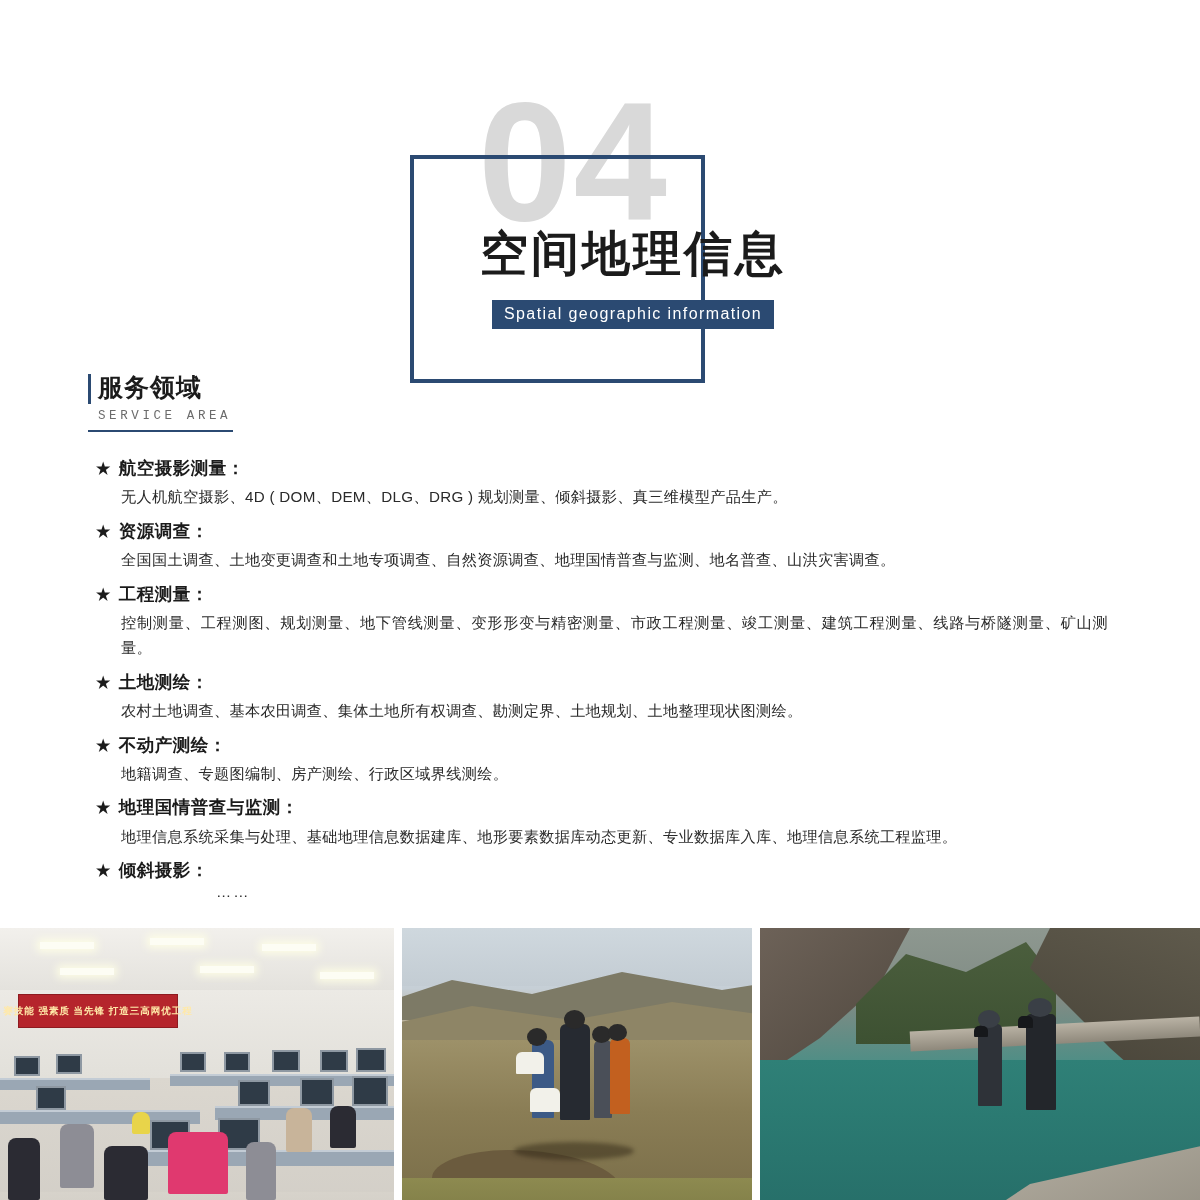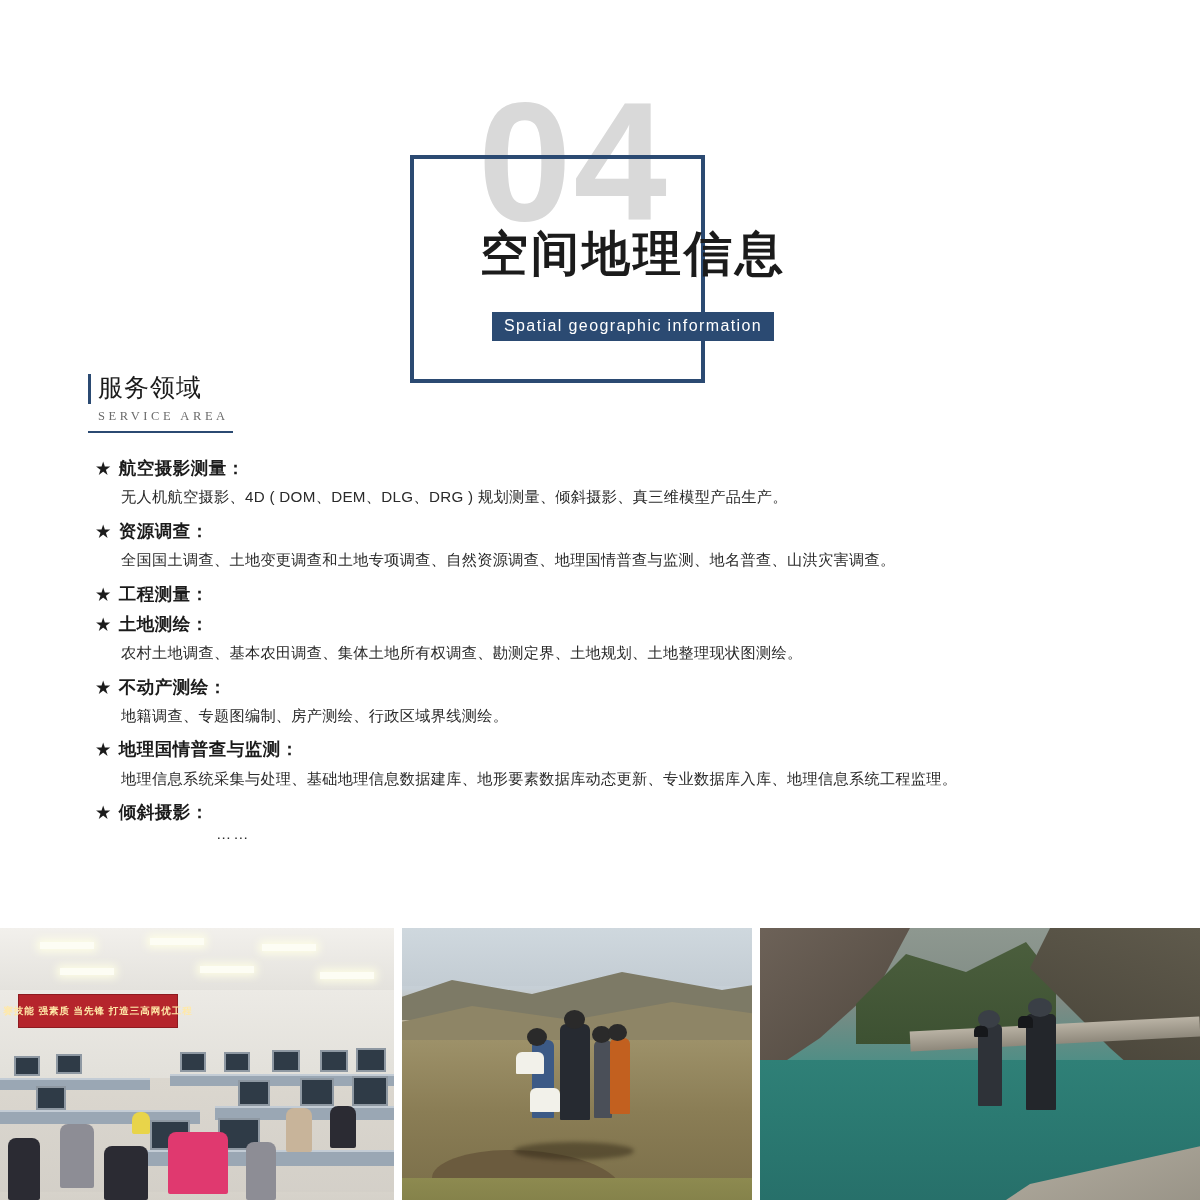--- a/index.html
+++ b/index.html
@@ -36,41 +36,41 @@
     left: 480px; top: 228px;
     font-size: 48px;
     font-weight: 700;
     color: #1b1b1b;
     letter-spacing: 3px;
     line-height: 1.1;
     white-space: nowrap;
   }
   .title-en {
     position: absolute;
-    left: 492px; top: 312px;
+    left: 492px; top: 300px;
     background: #2b4a72;
     color: #ffffff;
     font-size: 16px;
     letter-spacing: 1.4px;
     padding: 5px 12px 6px 12px;
     white-space: nowrap;
   }
 
   
   .service-head { position: absolute; left: 88px; top: 372px; width: 330px; }
   .service-cn {
-    font-size: 25px; font-weight: 400; color: #1b1b1b;
+    font-size: 25px; font-weight: 700; color: #1b1b1b;
     letter-spacing: 1px; line-height: 1.2;
     padding-left: 10px;
   }
   .service-en {
     font-size: 12.5px; color: #6b6b6b;
     letter-spacing: 3.6px; margin-top: 7px;
     padding-left: 10px;
-    font-family: Liberation Serif, serif;
+    font-family: Liberation Mono, monospace;
   }
   .service-rule {
     margin-top: 7px; margin-left: 0px;
     width: 145px; height: 2px; background: #2b4a72;
   }
   .service-bar {
     position: absolute; left: 0px; top: 2px;
     width: 3px; height: 30px; background: #2b4a72;
   }
 
@@ -248,20 +248,21 @@
         <span>资源调查：</span>
       </div>
       <div class="item-body">全国国土调查、土地变更调查和土地专项调查、自然资源调查、地理国情普查与监测、地名普查、山洪灾害调查。</div>
     </div>
 
     <div class="item">
       <div class="item-head">
         <span class="star">★</span>
         <span>工程测量：</span>
       </div>
+      <div class="item-body">控制测量、工程测图、规划测量、地下管线测量、变形形变与精密测量、市政工程测量、竣工测量、建筑工程测量、线路与桥隧测量、矿山测量。</div>
     </div>
 
     <div class="item">
       <div class="item-head">
         <span class="star">★</span>
         <span>土地测绘：</span>
       </div>
       <div class="item-body">农村土地调查、基本农田调查、集体土地所有权调查、勘测定界、土地规划、土地整理现状图测绘。</div>
     </div>
 

